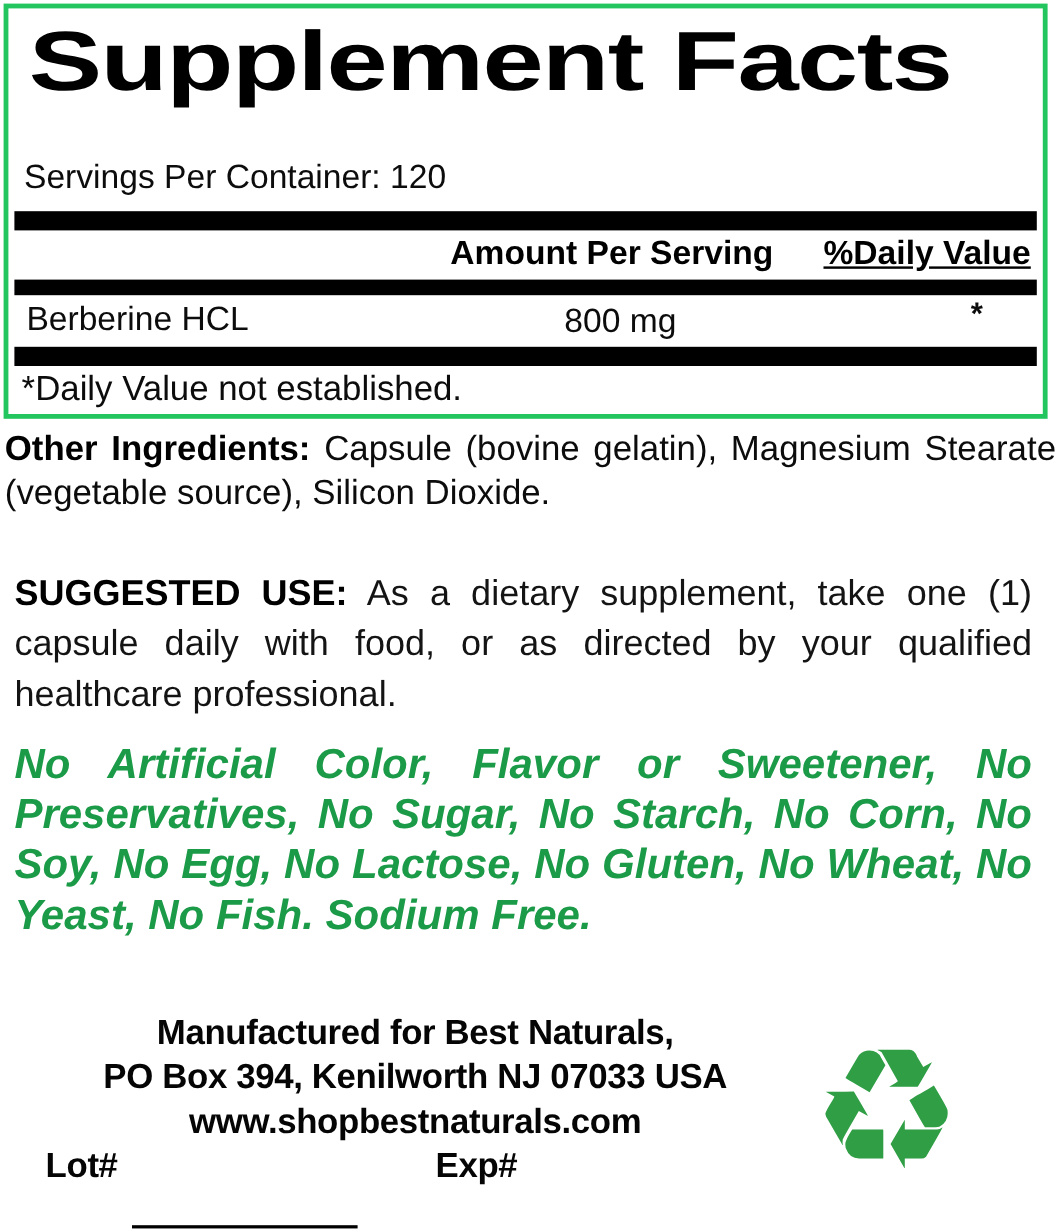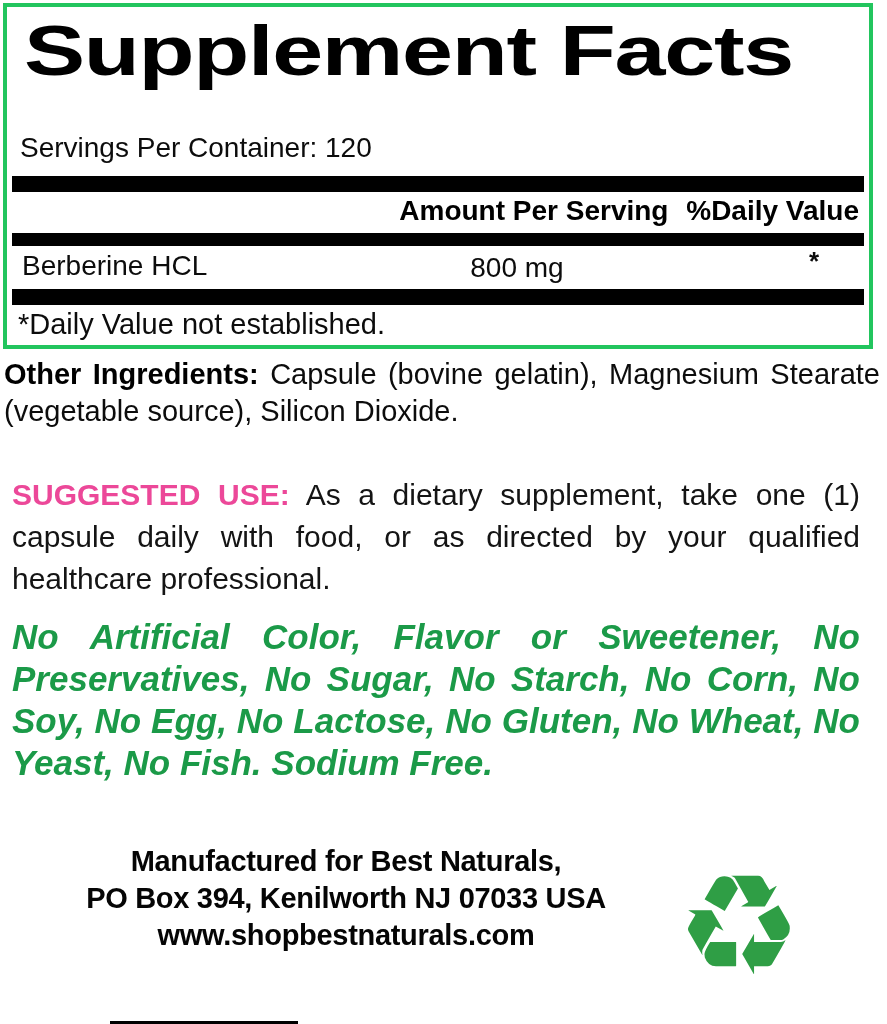--- a/index.html
+++ b/index.html
@@ -33,21 +33,21 @@
   .bar { position:absolute; left:5px; right:5px; background:#000; }
   .bar1 { top:169px; height:16px; }
   .bar2 { top:226px; height:13px; }
   .bar3 { top:282px; height:16px; }
 
   .col-header {
     position:absolute; top:188px; left:0; right:10px;
     text-align:right; font-size:28px; font-weight:bold; color:#000;
     white-space:nowrap;
   }
-  .col-header .dv { margin-left:10px; }
+  .col-header .dv { margin-left:34px;text-decoration:underline; }
 
   .nutrient-row { position:absolute; top:241px; left:0; right:0; height:41px; font-size:28px; }
   .nutrient-name   { position:absolute; left:15px; top:2px; }
   .nutrient-amount { position:absolute; left:510px; top:4px; transform:translateX(-50%); }
   .nutrient-dv     { position:absolute; left:802px; top:-2px; font-size:26px; font-weight:bold; }
 
   .footnote { position:absolute; top:301px; left:11px; font-size:29px; color:#0c0c0c; }
 
   
   .other-ingredients {
@@ -115,27 +115,31 @@
       <span class="nutrient-dv">*</span>
     </div>
 
     <div class="bar bar3"></div>
 
     <div class="footnote">*Daily Value not established.</div>
   </div>
 
   <div class="other-ingredients"><span class="lbl">Other Ingredients:</span><span> Capsule (bovine gelatin), Magnesium Stearate (vegetable source), Silicon Dioxide.</span></div>
 
-  <div class="suggested-use"><span class="lbl green-text" style="color: #ec4899;">SUGGESTED USE:</span><span> As a dietary supplement, take one (1) capsule daily with food, or as directed by your qualified healthcare professional.</span></div>
+  <div class="suggested-use"><span class="lbl green-text" style="color: #000000;">SUGGESTED USE:</span><span> As a dietary supplement, take one (1) capsule daily with food, or as directed by your qualified healthcare professional.</span></div>
 
   <div class="free-of green-text" style="color: rgb(27, 154, 72);">No Artificial Color, Flavor or Sweetener, No Preservatives, No Sugar, No Starch, No Corn, No Soy, No Egg, No Lactose, No Gluten, No Wheat, No Yeast, No Fish. Sodium Free.</div>
 
   <div class="footer">
     <div>Manufactured for Best Naturals,</div>
     <div>PO Box 394, Kenilworth NJ 07033 USA</div>
     <div>www.shopbestnaturals.com</div>
+    <div class="lot-exp">
+      <span class="lot-label">Lot#</span>
+      <span class="exp-label">Exp#</span>
+    </div>
   </div>
 
   <div class="recycle-icon" style="color: rgb(47, 158, 69);">♻</div>
 
   <div class="bottom-cut-bar"></div>
 
 </div>
 
 </body></html>

